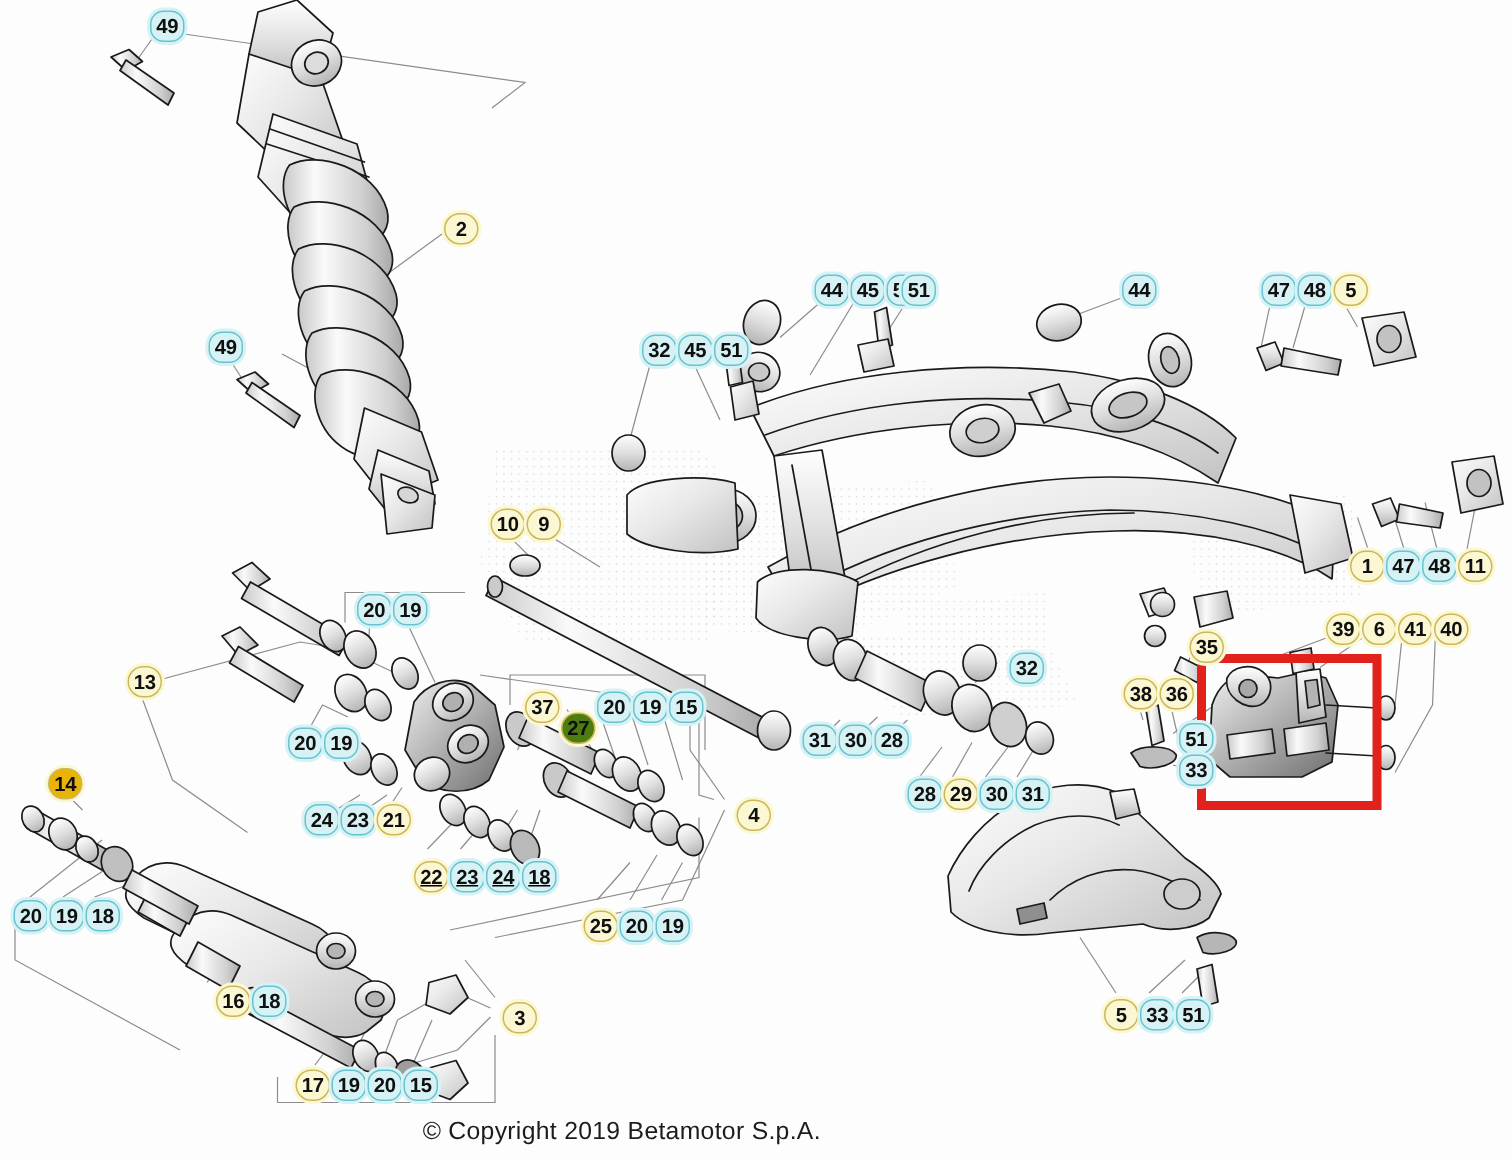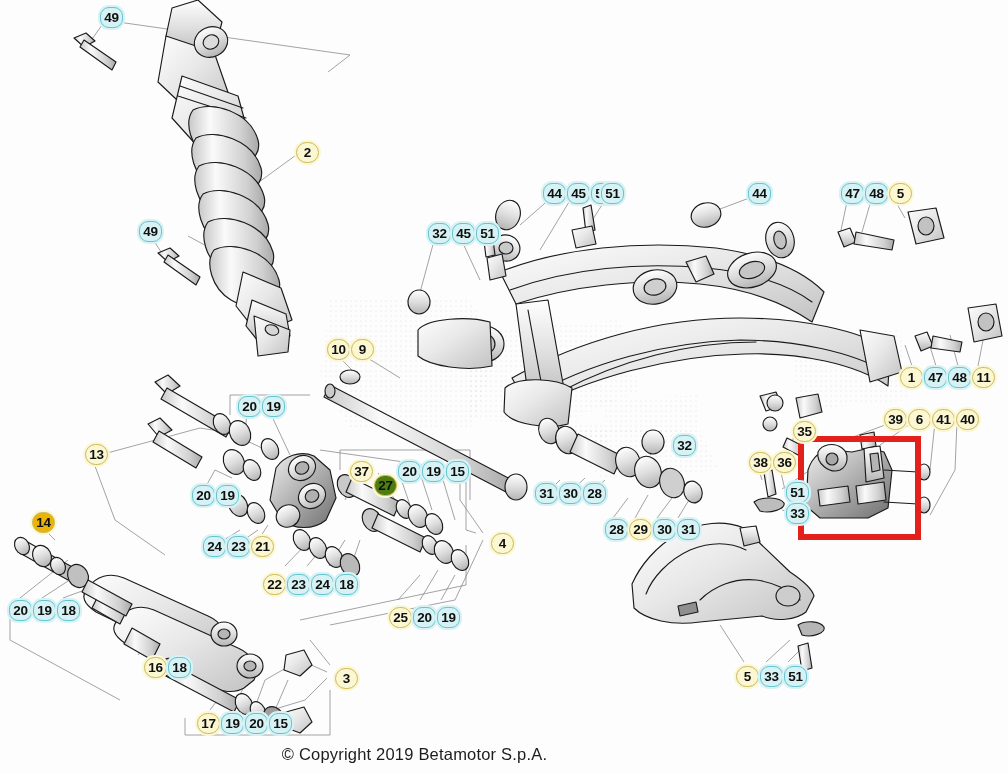--- a/index.html
+++ b/index.html
@@ -482,21 +482,21 @@
           <div class="badge yl" style="background: #4d7c0f; border-color: rgb(203, 184, 90); box-shadow: rgb(251, 247, 211) 0px 0px 0px 2px; margin-top: 14px;">27</div>
           <div class="badge cy" style="background: rgb(215, 242, 244); border-color: rgb(103, 195, 207); box-shadow: rgb(215, 242, 244) 0px 0px 0px 2px;">20</div>
           <div class="badge cy" style="background: rgb(215, 242, 244); border-color: rgb(103, 195, 207); box-shadow: rgb(215, 242, 244) 0px 0px 0px 2px;">19</div>
           <div class="badge cy" style="background: rgb(215, 242, 244); border-color: rgb(103, 195, 207); box-shadow: rgb(215, 242, 244) 0px 0px 0px 2px;">15</div>
         </div>
         <div class="badge-group" style="left: 203px; top: 536px;">
           <div class="badge cy" style="background: rgb(215, 242, 244); border-color: rgb(103, 195, 207); box-shadow: rgb(215, 242, 244) 0px 0px 0px 2px;">24</div>
           <div class="badge cy" style="background: rgb(215, 242, 244); border-color: rgb(103, 195, 207); box-shadow: rgb(215, 242, 244) 0px 0px 0px 2px;">23</div>
           <div class="badge yl" style="background: rgb(251, 247, 211); border-color: rgb(203, 184, 90); box-shadow: rgb(251, 247, 211) 0px 0px 0px 2px;">21</div>
         </div>
-        <div class="badge-group" style="left: 263px; top: 574px;">
+        <div class="badge-group" style="left: 276px; top: 574px; text-decoration: underline;">
           <div class="badge yl" style="background: rgb(251, 247, 211); border-color: rgb(203, 184, 90); box-shadow: rgb(251, 247, 211) 0px 0px 0px 2px;">22</div>
           <div class="badge cy" style="background: rgb(215, 242, 244); border-color: rgb(103, 195, 207); box-shadow: rgb(215, 242, 244) 0px 0px 0px 2px;">23</div>
           <div class="badge cy" style="background: rgb(215, 242, 244); border-color: rgb(103, 195, 207); box-shadow: rgb(215, 242, 244) 0px 0px 0px 2px;">24</div>
           <div class="badge cy" style="background: rgb(215, 242, 244); border-color: rgb(103, 195, 207); box-shadow: rgb(215, 242, 244) 0px 0px 0px 2px;">18</div>
         </div>
         <div class="badge-group" style="left: 491px; top: 533px;">
           <div class="badge yl" style="background: rgb(251, 247, 211); border-color: rgb(203, 184, 90); box-shadow: rgb(251, 247, 211) 0px 0px 0px 2px;">4</div>
         </div>
         <div class="badge-group" style="left: 389px; top: 607px;">
           <div class="badge yl" style="background: rgb(251, 247, 211); border-color: rgb(203, 184, 90); box-shadow: rgb(251, 247, 211) 0px 0px 0px 2px;">25</div>

